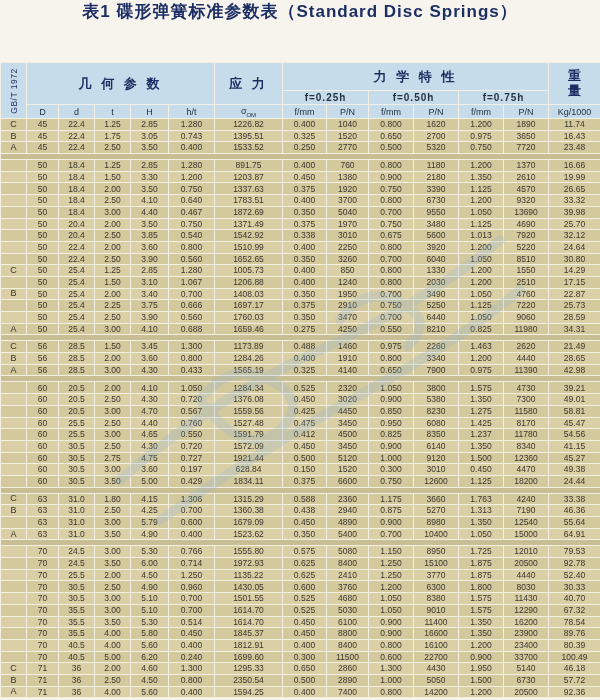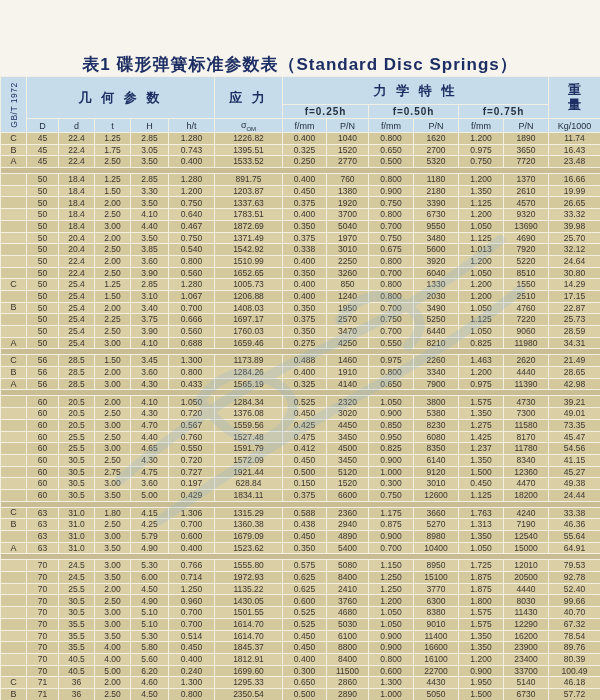--- a/index.html
+++ b/index.html
@@ -7,21 +7,21 @@
     --row-even:#dbcfa6; --row-odd:#d4c89d; --sep-bg:#c9bd94;
     --data-text:#3a362e; --grid:#f3efe3; --title-color:#1c2e63; --watermark:#8ab6d6;
   }
   *{margin:0;padding:0;box-sizing:border-box;}
   html,body{width:600px;}
   body{
     width:600px;height:700px;overflow:hidden;background:var(--page-bg);
     font-family:"Liberation Sans","DejaVu Sans",sans-serif;position:relative;
   }
   .title-bar{
-    height:76px;display:flex;align-items:flex-end;justify-content:center;
+    height:62px;display:flex;align-items:flex-start;justify-content:center;
     background:var(--page-bg);
   }
   .title-bar h1{
     font-size:17px;font-weight:bold;color:var(--title-color);letter-spacing:1px;
   }
   table{
     width:600px;border-collapse:collapse;table-layout:fixed;padding-left:16px;
   }
   thead th{
     background:var(--header-bg);color:var(--header-text);
@@ -368,21 +368,21 @@
       </tr>
       <tr>
         <td class="lettercol"></td>
         <td>50</td>
         <td>25.4</td>
         <td>2.25</td>
         <td>3.75</td>
         <td>0.666</td>
         <td>1697.17</td>
         <td>0.375</td>
-        <td>2570</td>
+        <td>2910</td>
         <td>0.750</td>
         <td>5250</td>
         <td>1.125</td>
         <td>7220</td>
         <td>25.73</td>
       </tr>
       <tr>
         <td class="lettercol"></td>
         <td>50</td>
         <td>25.4</td>
@@ -507,21 +507,21 @@
         <td>3.00</td>
         <td>4.70</td>
         <td>0.567</td>
         <td>1559.56</td>
         <td>0.425</td>
         <td>4450</td>
         <td>0.850</td>
         <td>8230</td>
         <td>1.275</td>
         <td>11580</td>
-        <td>73.35</td>
+        <td>58.81</td>
       </tr>
       <tr>
         <td class="lettercol"></td>
         <td>60</td>
         <td>25.5</td>
         <td>2.50</td>
         <td>4.40</td>
         <td>0.760</td>
         <td>1527.48</td>
         <td>0.475</td>
@@ -737,21 +737,21 @@
         <td>2.50</td>
         <td>4.90</td>
         <td>0.960</td>
         <td>1430.05</td>
         <td>0.600</td>
         <td>3760</td>
         <td>1.200</td>
         <td>6300</td>
         <td>1.800</td>
         <td>8030</td>
-        <td>99.66</td>
+        <td>30.33</td>
       </tr>
       <tr>
         <td class="lettercol"></td>
         <td>70</td>
         <td>30.5</td>
         <td>3.00</td>
         <td>5.10</td>
         <td>0.700</td>
         <td>1501.55</td>
         <td>0.525</td>

